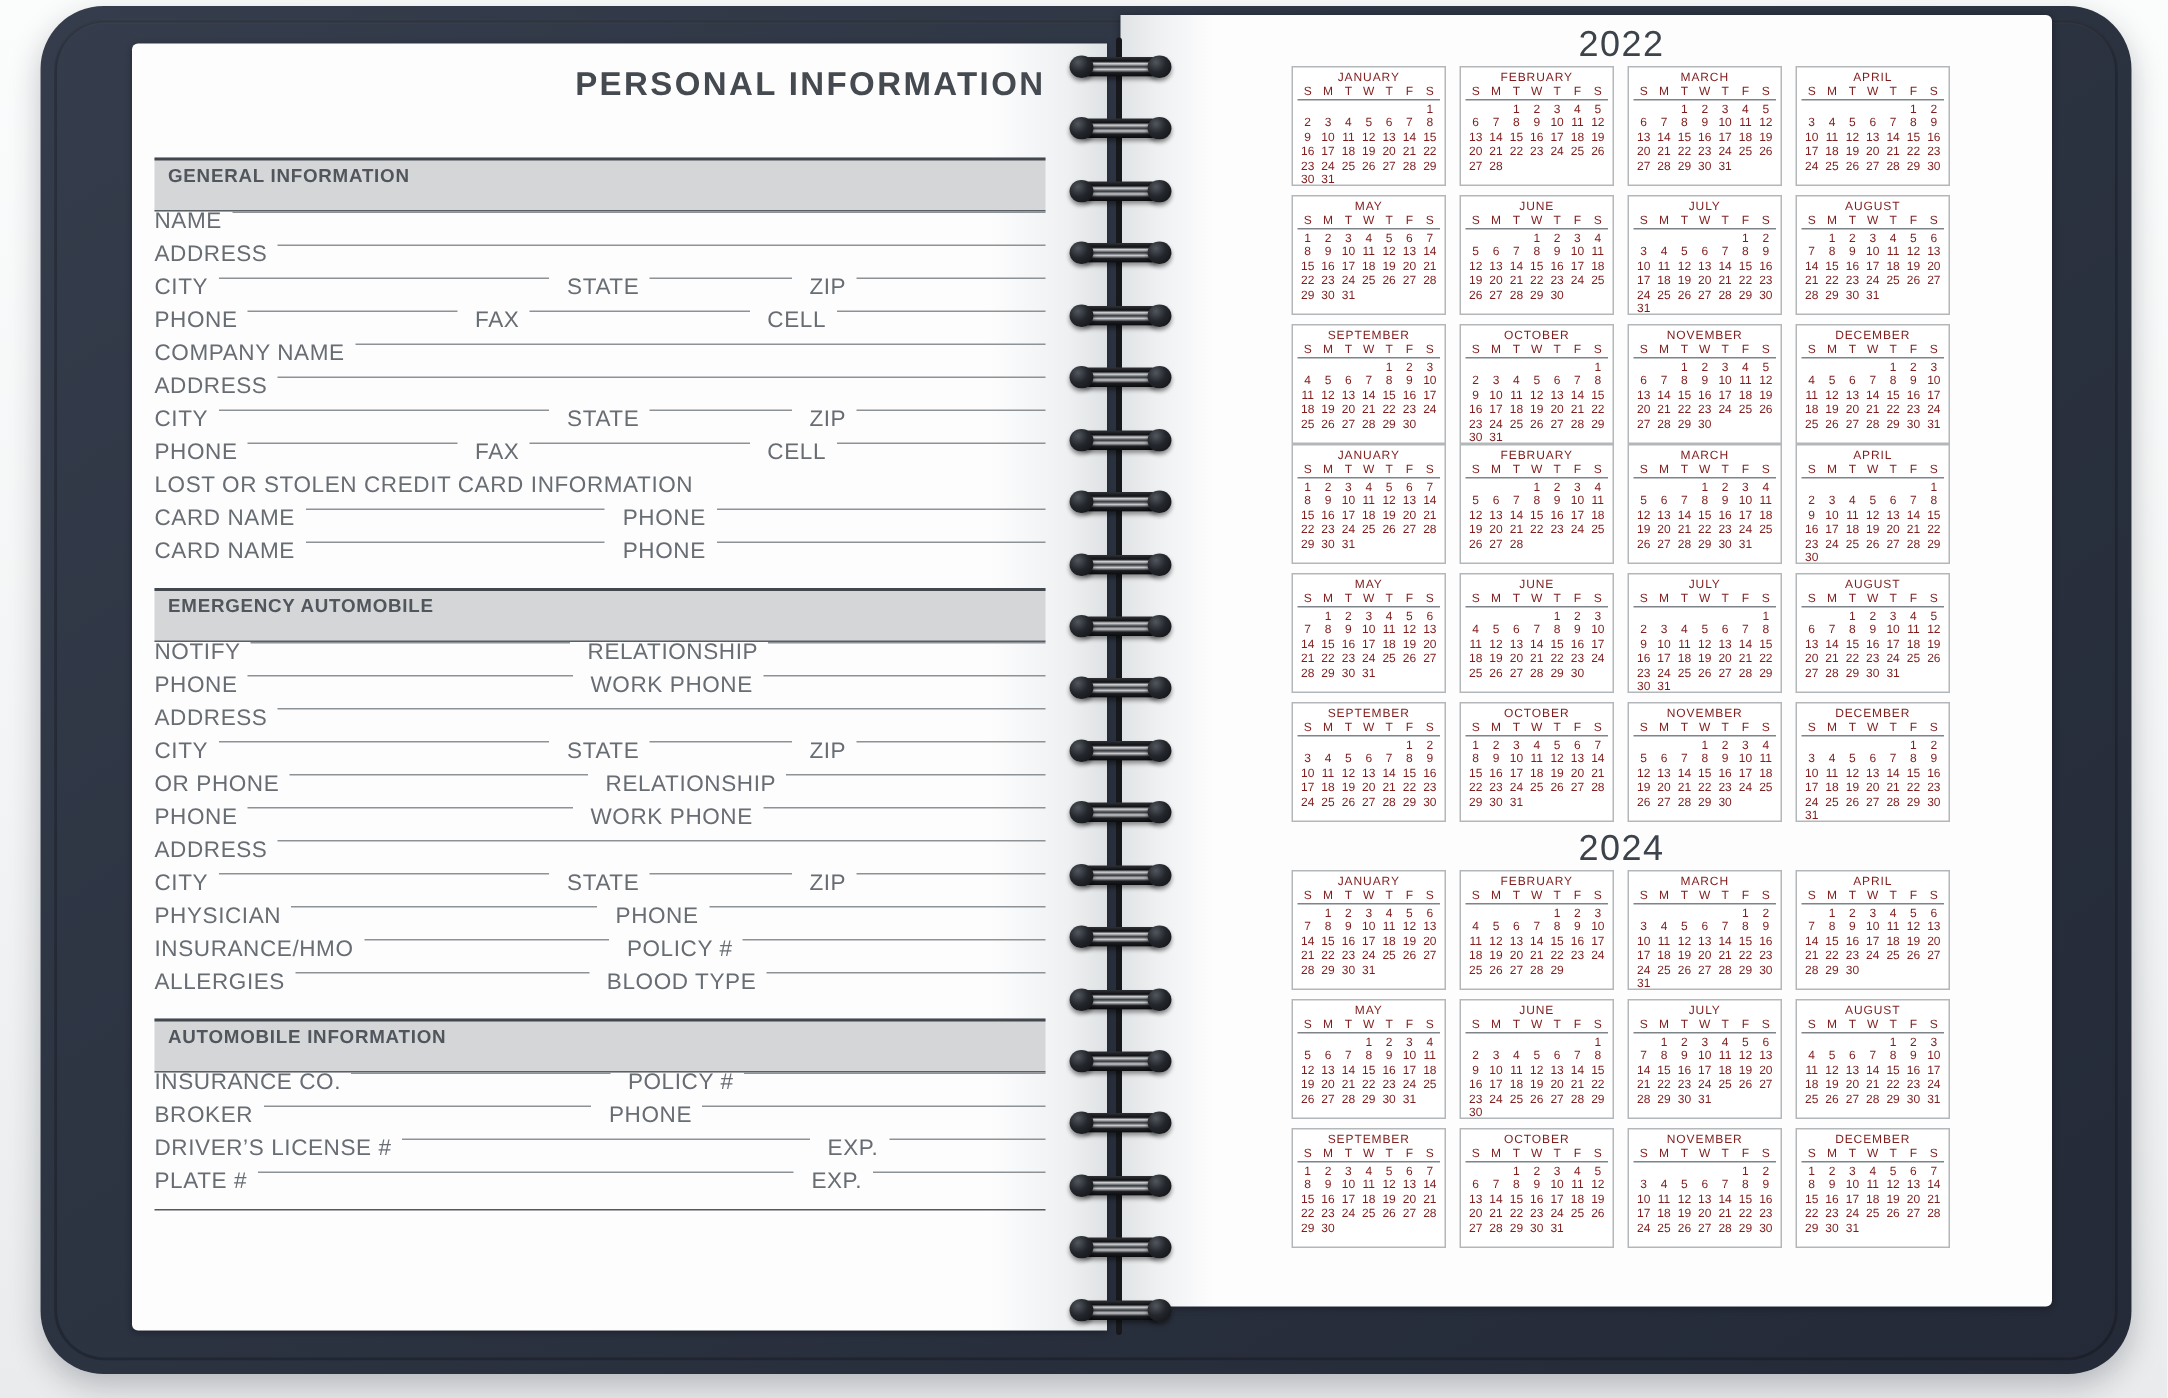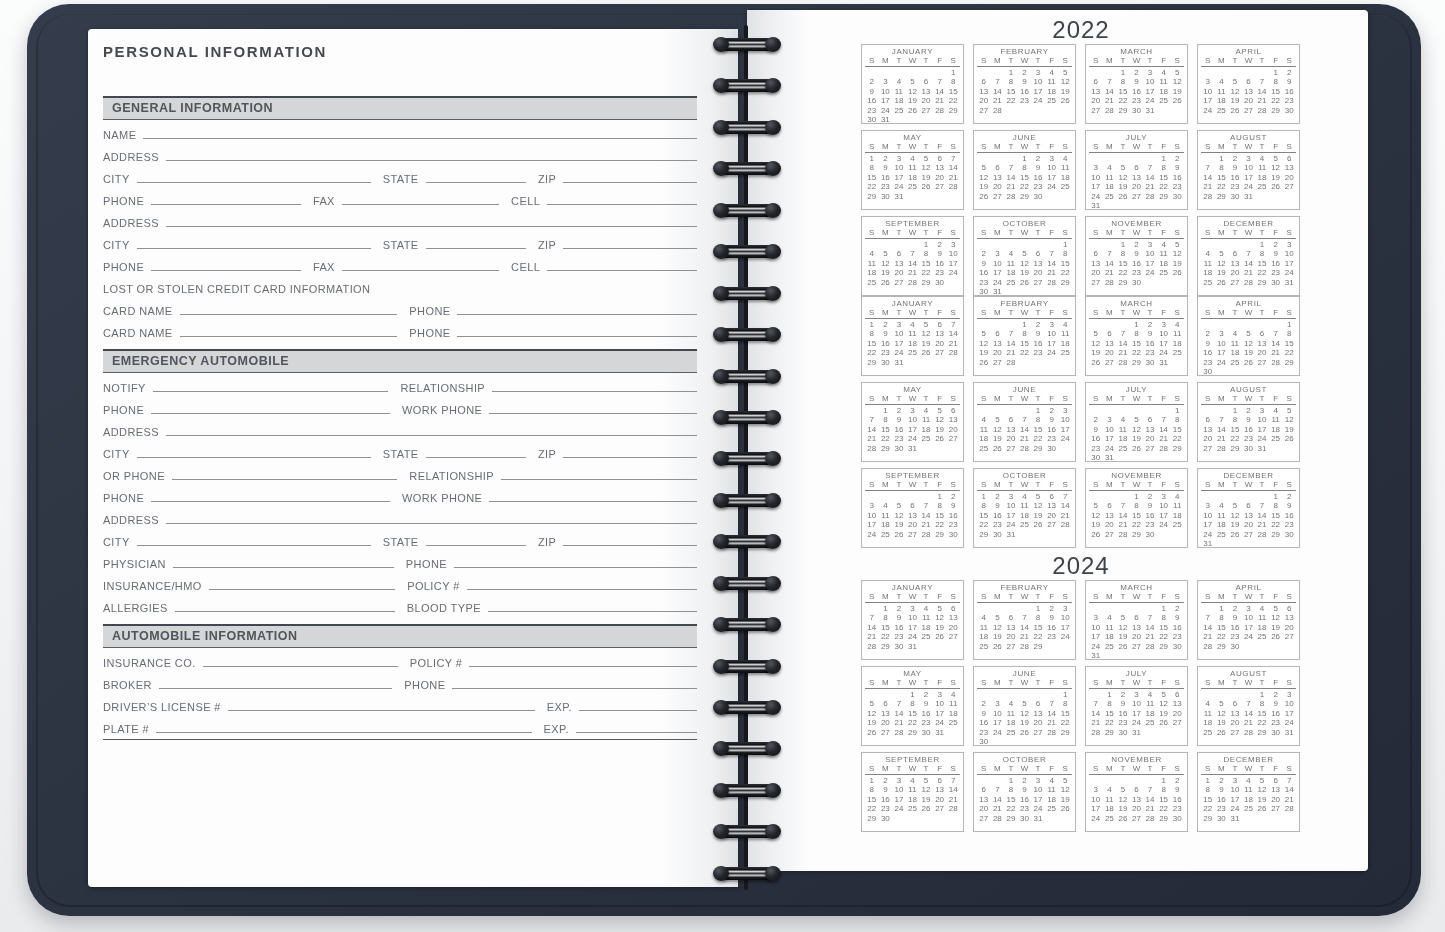--- a/index.html
+++ b/index.html
@@ -38,36 +38,36 @@
     box-shadow:0 2px 3px rgba(0,0,0,.4);
   }
   .coil .knob{
     position:absolute;top:1px;width:16px;height:15px;border-radius:50%;
     background:radial-gradient(circle at 35% 30%,#51565e 0%,#23262b 45%,#0e0f12 100%);
     box-shadow:0 2px 3px rgba(0,0,0,.45);
   }
   .coil .knob.l{left:0}.coil .knob.r{right:0}
   
   .lp-content{position:absolute;left:15px;top:0;width:594px;}
-  .lp-title{margin-top:14px;text-align:left;font-size:15px;font-weight:700;letter-spacing:1.6px;color:#454a51;}
+  .lp-title{margin-top:14px;text-align:right;font-size:22px;font-weight:700;letter-spacing:1.6px;color:#454a51;}
   .lp-form{margin-top:36px;}
   .sec-bar{
     margin-top:9px;background:#d4d6d8;border-top:2.5px solid #43484e;border-bottom:1.5px solid #5a5f65;
-    padding:3px 9px 4px;font-size:12.5px;font-weight:700;letter-spacing:.5px;color:#51565c;
+    padding:3px 9px 16px;font-size:12.5px;font-weight:700;letter-spacing:.5px;color:#51565c;
   }
-  .row{display:flex;align-items:flex-end;height:22px;font-size:11px;color:#686d73;letter-spacing:.4px;}
+  .row{display:flex;align-items:flex-start;height:22px;font-size:15px;color:#686d73;letter-spacing:.4px;}
   .row .lbl{white-space:nowrap;padding-right:7px;line-height:14px;}
   .row .lbl:not(:first-child){padding-left:12px;}
   .row .line{flex-basis:0;border-bottom:1.2px solid #8d9296;margin-bottom:3px;}
   .rule-row{border-bottom:1.5px solid #55595f;margin-top:3px;}
   
   .rp-content{position:absolute;left:114px;top:2px;width:440px;}
   .year-title{margin:6px 0 2px;text-align:center;font-size:24px;line-height:24px;color:#3d434a;letter-spacing:1px;}
   .months{display:grid;grid-template-columns:repeat(4,103px);grid-auto-rows:80px;column-gap:9px;row-gap:6px;}
-  .cal{border:1px solid #b4b7ba;background:#fff;padding:2px 3px 1px;box-sizing:border-box;color:#737373;overflow:hidden;}
+  .cal{border:1px solid #b4b7ba;background:#fff;padding:2px 3px 1px;box-sizing:border-box;color:#7f1d1d;overflow:hidden;}
   .cal .mname{text-align:center;font-size:8px;line-height:9px;letter-spacing:.6px;}
   .cal .wd{display:grid;grid-template-columns:repeat(7,1fr);text-align:center;font-size:8px;line-height:9px;border-bottom:1px solid #7f848a;padding-bottom:1px;}
   .cal .days{display:grid;grid-template-columns:repeat(7,1fr);text-align:center;font-size:8px;line-height:9.4px;padding-top:1px;}
 </style>
 </head>
 <body>
 
 <div class="cover"></div>
 
 <div class="page page-left">
@@ -93,20 +93,24 @@
         </div>
         <div class="row">
           <span class="lbl">PHONE</span>
           <span class="line" style="flex-grow: 1;"></span>
           <span class="lbl">FAX</span>
           <span class="line" style="flex-grow: 1.05;"></span>
           <span class="lbl">CELL</span>
           <span class="line" style="flex-grow: 1;"></span>
         </div>
         <div class="row">
+          <span class="lbl">COMPANY NAME</span>
+          <span class="line" style="flex-grow: 1;"></span>
+        </div>
+        <div class="row">
           <span class="lbl">ADDRESS</span>
           <span class="line" style="flex-grow: 1;"></span>
         </div>
         <div class="row">
           <span class="lbl">CITY</span>
           <span class="line" style="flex-grow: 1.75;"></span>
           <span class="lbl">STATE</span>
           <span class="line" style="flex-grow: 0.75;"></span>
           <span class="lbl">ZIP</span>
           <span class="line" style="flex-grow: 1;"></span>

